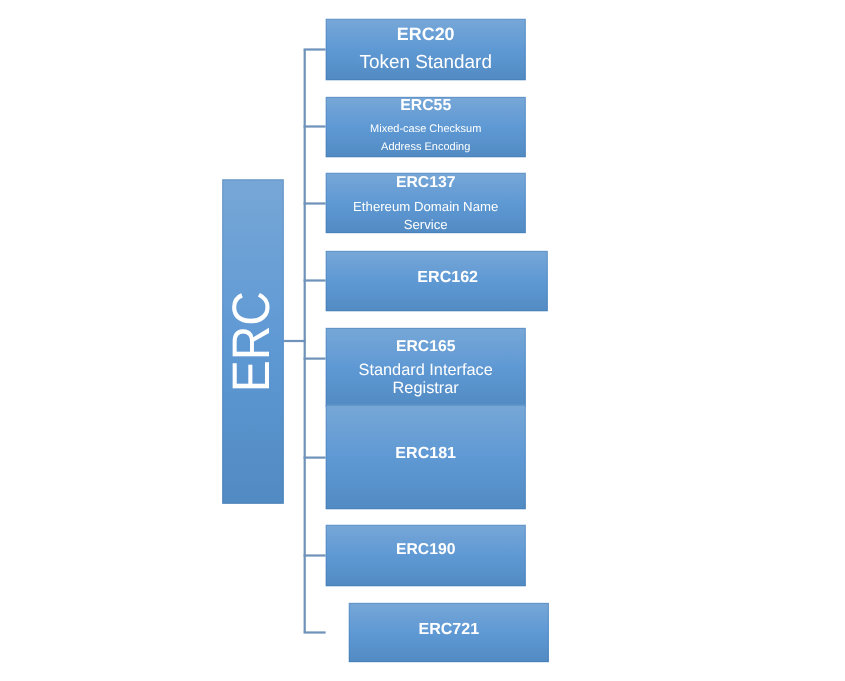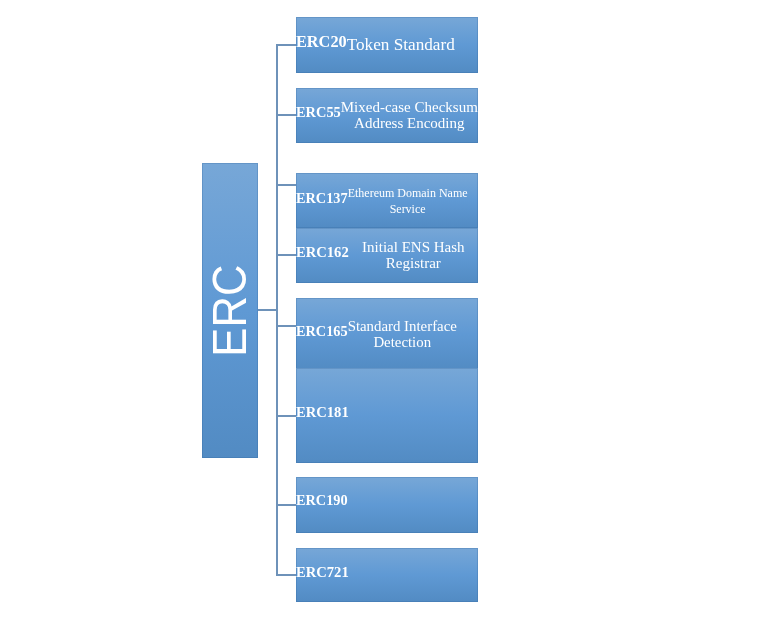--- a/index.html
+++ b/index.html
@@ -12,22 +12,22 @@
     box-shadow:inset 0 0 0 1px rgba(43,96,153,0.25);}
   .root-label{position:absolute;left:50%;top:50%;width:295px;height:56px;margin-left:-147.5px;margin-top:-29px;
     transform:rotate(-90deg) translate(-0.75px,-1.0px);
     display:flex;align-items:center;justify-content:center;
     color:#ffffff;font-size:48px;line-height:1;}
   .root-label span{display:inline-block;transform:scaleX(0.909);transform-origin:center;}
 
   .node{position:absolute;left:296px;width:182px;
     background:linear-gradient(180deg,#77A7D7 0%,#5F99D4 50%,#528BC3 100%);
     box-shadow:inset 0 0 0 1px rgba(43,96,153,0.25);
-    display:flex;align-items:center;justify-content:flex-start;
-    color:#ffffff;text-align:center;font-family:Liberation Serif, serif;}
+    display:flex;flex-direction:column;align-items:center;justify-content:center;
+    color:#ffffff;text-align:center;}
   .node .t{font-weight:bold;white-space:nowrap;}
   .node .d{white-space:pre-line;}
 
   .hline{position:absolute;height:2px;background:#6E92B9;}
   .vline{position:absolute;width:2px;background:#6E92B9;}
 </style>
 </head>
 <body>
 
 <div id="stage">
@@ -48,40 +48,39 @@
       <div class="hline" style="left:276px;top:573.95px;width:20px;"></div>
       <div class="hline" style="left:258px;top:309px;width:20px;"></div>
     </div>
   <div id="nodes">
       <div class="node" style="top: 16.8px; height: 56.2px;">
         <div class="t" style="font-size:16.3px;line-height:19px;margin-bottom:5.51px;margin-top:-2.16px">ERC20</div>
         <div class="d" style="font-size:17.2px;line-height:19px">Token Standard</div>
       </div>
       <div class="node" style="top: 87.6px; height: 55.3px;">
         <div class="t" style="font-size:14.4px;line-height:16px;margin-bottom:5.8px;margin-top:-0.66px">ERC55</div>
-        <div class="d" style="font-size:15px;line-height:16px">Mixed-case Checksum
+        <div class="d" style="font-size:10px;line-height:16px">Mixed-case Checksum
 Address Encoding</div>
       </div>
-      <div class="node" style="top: 157px; height: 55.1px; margin-top: 16px;">
+      <div class="node" style="top: 157px; height: 55.1px;">
         <div class="t" style="font-size:14.3px;line-height:16px;margin-bottom:5.63px;margin-top:1.3px">ERC137</div>
         <div class="d" style="font-size:12px;line-height:16px">Ethereum Domain Name
 Service</div>
       </div>
-      <div class="node" style="top: 227.8px; height: 55px;">
+      <div class="node" style="top: 227.8px; height: 55px; padding-left: 20px;">
         <div class="t" style="font-size:14.6px;line-height:16px;margin-bottom:7.04px;margin-top:-0.19px">ERC162</div>
-        <div class="d" style="font-size:15px;line-height:16px">Initial ENS Hash Registrar</div>
       </div>
       <div class="node" style="top: 297.8px; height: 72px;">
         <div class="t" style="font-size:14.3px;line-height:16px;margin-bottom:5.79px;margin-top:0.35px">ERC165</div>
         <div class="d" style="font-size:14.85px;line-height:16px">Standard Interface
-Detection</div>
+Registrar</div>
       </div>
       <div class="node" style="top: 367.7px; height: 95px;">
         <div class="t" style="font-size:14.6px;line-height:16px;margin-bottom:5.42px;margin-top:-0.71px">ERC181</div>
       </div>
       <div class="node" style="top: 477.2px; height: 55.6px;">
         <div class="t" style="font-size:14.3px;line-height:16px;margin-bottom:11px;margin-top:1.17px">ERC190</div>
       </div>
-      <div class="node" style="top: 547.6px; height: 54.7px;">
+      <div class="node" style="top: 547.6px; height: 54.7px; margin-left: 21px;">
         <div class="t" style="font-size:14.6px;line-height:16px;margin-bottom:6px;margin-top:1.07px">ERC721</div>
       </div>
     </div>
 </div>
 
 </body></html>

